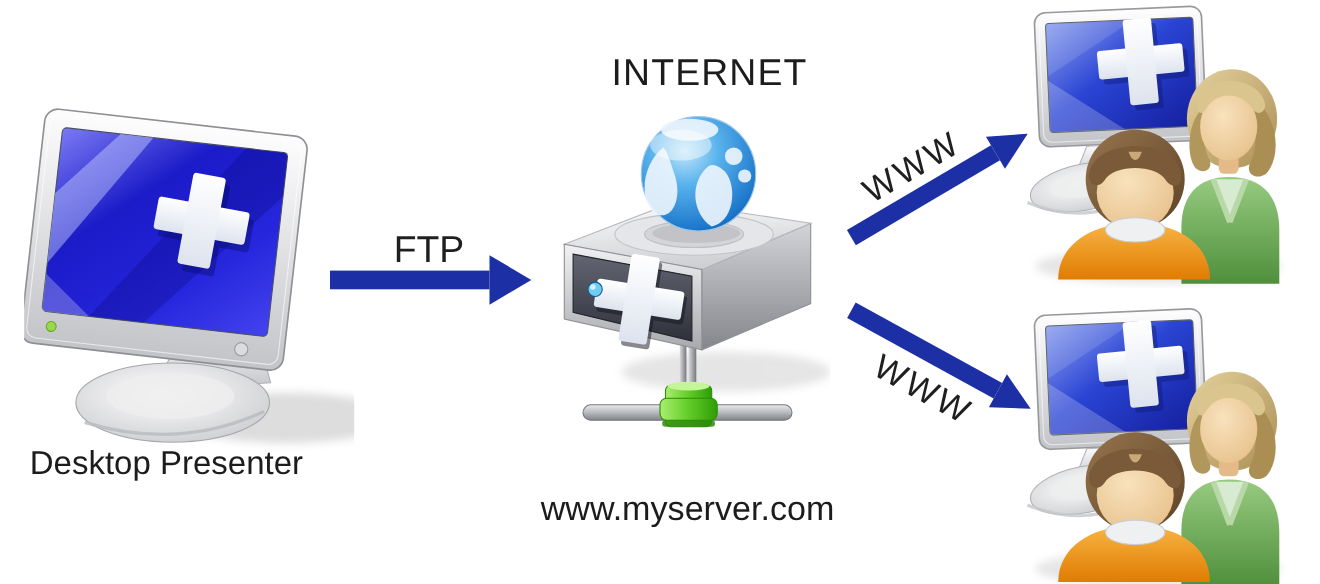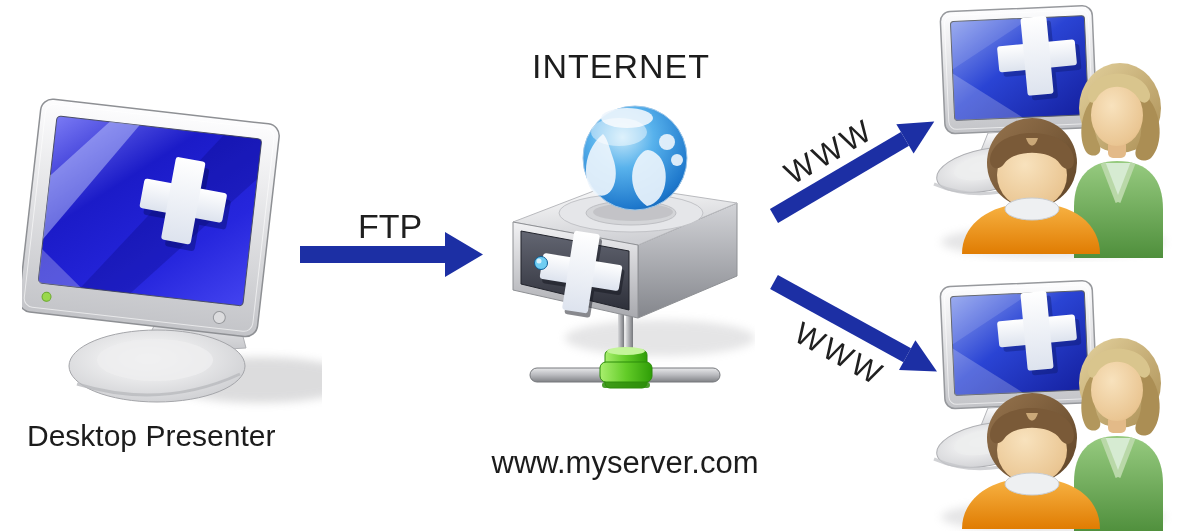--- a/index.html
+++ b/index.html
@@ -1,21 +1,21 @@
 <!DOCTYPE html>
 <html><head>
 <meta charset="utf-8">
 <style>
   html,body{margin:0;padding:0;background:#ffffff;}
   body{font-family:"Liberation Sans", sans-serif;}
   .stage{position:relative;width:1200px;height:531px;background:#ffffff;overflow:hidden;}
   .abs{position:absolute;}
   .label{color:#1c1c1c;white-space:nowrap;}
-  .presenter-label{left:27px;top:419px;font-size:30px;}
-  .internet-title{left:532px;top:47px;font-size:34px;letter-spacing:1px;}
+  .presenter-label{left:27px;top:405px;font-size:30px;}
+  .internet-title{left:556px;top:47px;font-size:34px;letter-spacing:1px;}
   .server-address{left:475px;top:420px;width:300px;text-align:center;font-size:31px;margin-top:25px;}
   svg text.edge-label{fill:#1f1f1f;font-family:"Liberation Sans", sans-serif;}
 </style>
 </head>
 <body>
 
 <div class="stage">
 
   <svg width="0" height="0" style="position:absolute" aria-hidden="true">
     <defs>

